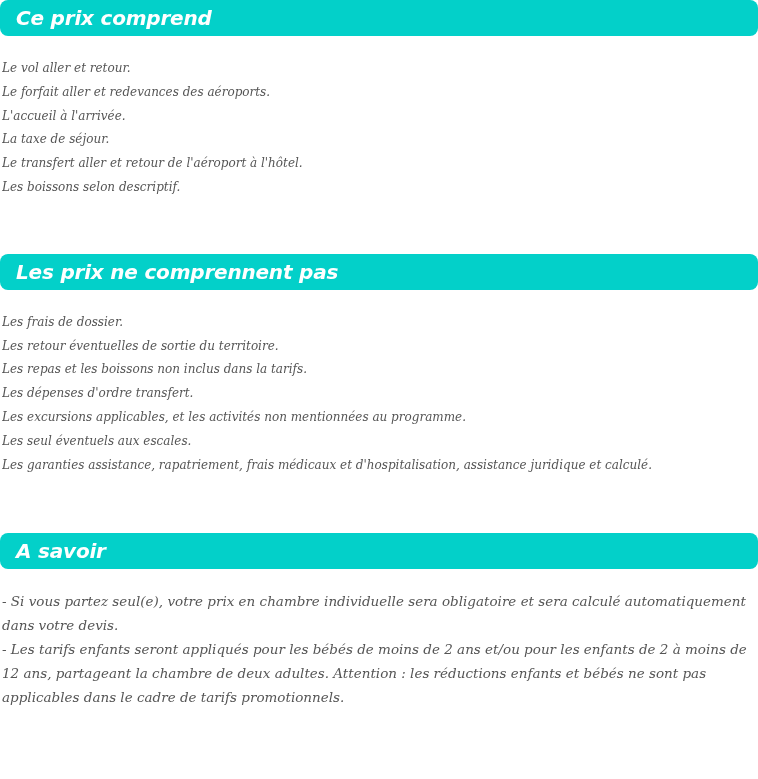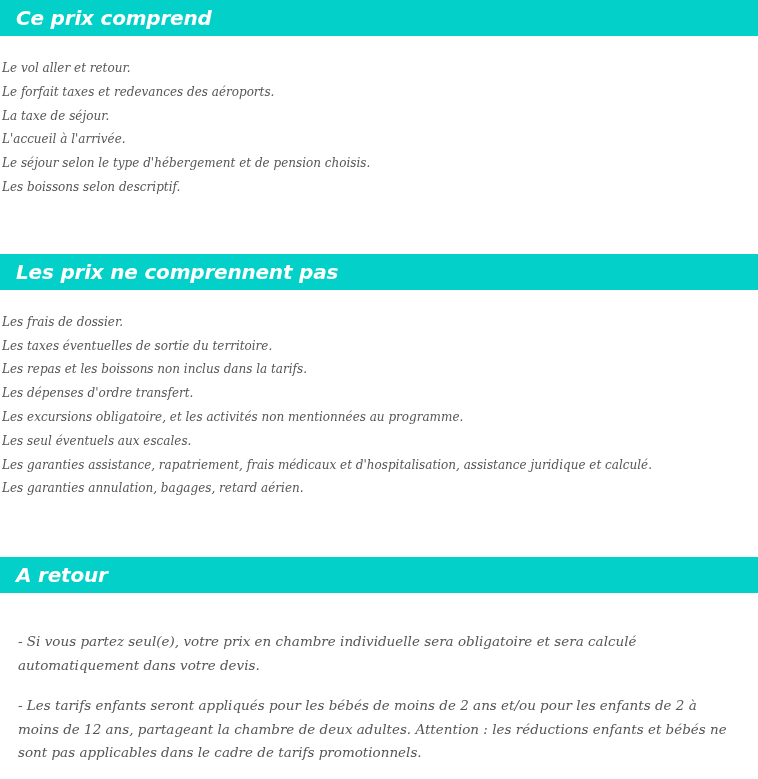--- a/index.html
+++ b/index.html
@@ -19,20 +19,21 @@
     width: 100%;
   }
 
   .section-banner {
     background: #03d0c9;
     height: 36px;
     display: flex;
     align-items: center;
     padding: 0 16px;
     box-sizing: border-box;
+    border-radius: 8px;
   }
 
   .section-banner-title {
     color: #ffffff;
     font-family: "DejaVu Sans", sans-serif;
     font-style: italic;
     font-weight: bold;
     font-size: 20px;
     line-height: 1;
     letter-spacing: -0.2px;
@@ -58,75 +59,74 @@
     white-space: nowrap;
     overflow: hidden;
   }
 
   .para {
     font-family: "DejaVu Serif", "Liberation Serif", serif;
     font-style: italic;
     font-size: 13.5px;
     line-height: 23.8px;
     color: #555555;
-    margin: 16px;
+    margin: 0;
   }
 
   
   .gap-after-banner-1 { height: 21px; }
   .gap-section-1-2    { height: 54px; }
   .gap-after-banner-2 { height: 21px; }
   .gap-section-2-3    { height: 56px; }
   .gap-after-banner-3 { height: 21px; }
 </style>
 </head>
 <body>
 
 <div class="section">
   <div class="section-banner">
     <span class="section-banner-title">Ce prix comprend</span>
   </div>
   <div class="gap-after-banner-1"></div>
   <div class="section-body">
     <ul class="item-list">
       <li>Le vol aller et retour.</li>
-      <li>Le forfait taxes et redevances des aéroports.</li>
+      <li>Le forfait aller et redevances des aéroports.</li>
+      <li>L'accueil à l'arrivée.</li>
       <li>La taxe de séjour.</li>
-      <li>L'accueil à l'arrivée.</li>
-      <li>Le séjour selon le type d'hébergement et de pension choisis.</li>
+      <li>Le transfert aller et retour de l'aéroport à l'hôtel.</li>
       <li>Les boissons selon descriptif.</li>
     </ul>
   </div>
 </div>
 
 <div class="gap-section-1-2"></div>
 
 <div class="section">
   <div class="section-banner">
     <span class="section-banner-title">Les prix ne comprennent pas</span>
   </div>
   <div class="gap-after-banner-2"></div>
   <div class="section-body">
     <ul class="item-list">
       <li>Les frais de dossier.</li>
-      <li>Les taxes éventuelles de sortie du territoire.</li>
+      <li>Les retour éventuelles de sortie du territoire.</li>
       <li>Les repas et les boissons non inclus dans la tarifs.</li>
       <li>Les dépenses d'ordre transfert.</li>
-      <li>Les excursions obligatoire, et les activités non mentionnées au programme.</li>
+      <li>Les excursions applicables, et les activités non mentionnées au programme.</li>
       <li>Les seul éventuels aux escales.</li>
       <li>Les garanties assistance, rapatriement, frais médicaux et d'hospitalisation, assistance juridique et calculé.</li>
-      <li>Les garanties annulation, bagages, retard aérien.</li>
     </ul>
   </div>
 </div>
 
 <div class="gap-section-2-3"></div>
 
 <div class="section">
   <div class="section-banner">
-    <span class="section-banner-title">A retour</span>
+    <span class="section-banner-title">A savoir</span>
   </div>
   <div class="gap-after-banner-3"></div>
   <div class="section-body">
     <p class="para">- Si vous partez seul(e), votre prix en chambre individuelle sera obligatoire et sera calculé automatiquement dans votre devis.</p>
     <p class="para">- Les tarifs enfants seront appliqués pour les bébés de moins de 2 ans et/ou pour les enfants de 2 à moins de 12 ans, partageant la chambre de deux adultes. Attention : les réductions enfants et bébés ne sont pas applicables dans le cadre de tarifs promotionnels.</p>
   </div>
 </div>
 
 </body></html>

